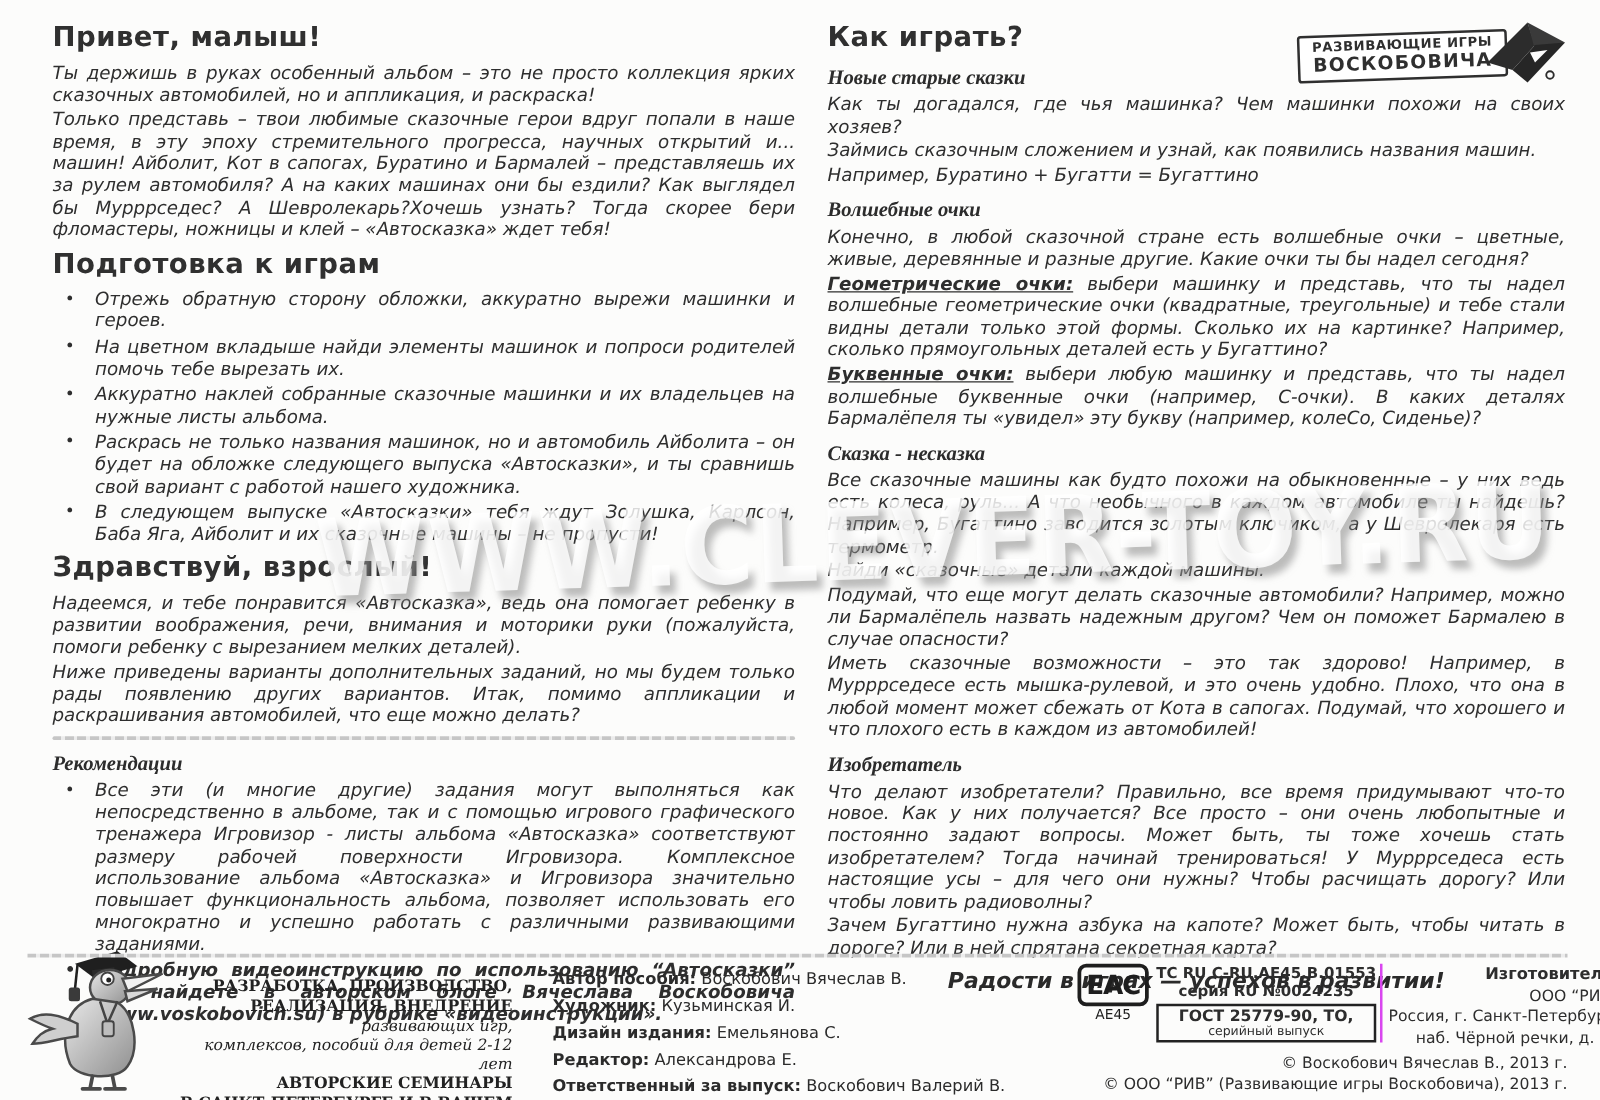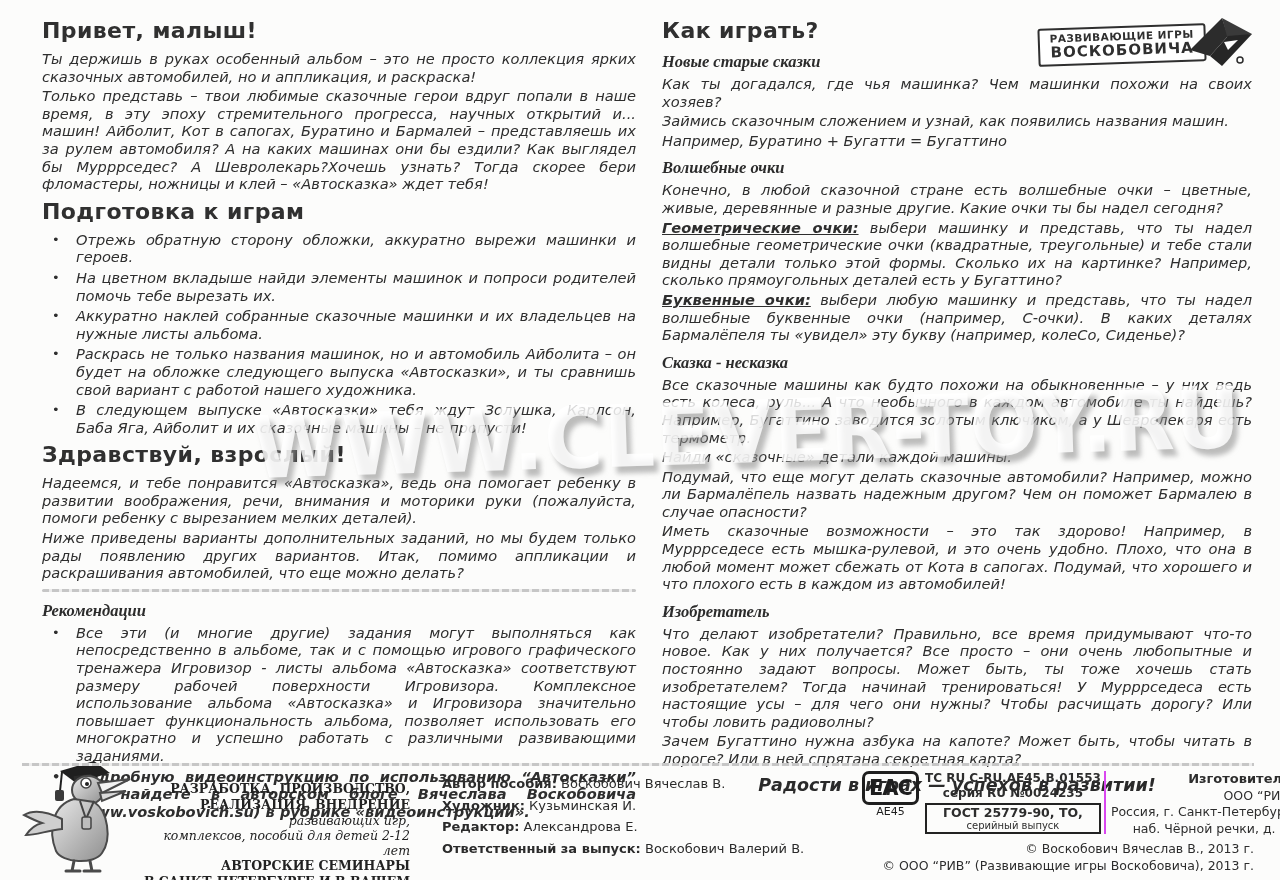--- a/index.html
+++ b/index.html
@@ -226,20 +226,21 @@
         <div class="sem-italic">развивающих игр,</div>
         <div class="sem-italic">комплексов, пособий для детей 2-12 лет</div>
         <div class="sem-caps">АВТОРСКИЕ СЕМИНАРЫ</div>
         <div class="sem-caps">В САНКТ-ПЕТЕРБУРГЕ И В ВАШЕМ РЕГИОНЕ</div>
       </div>
     </div>
 
     <div class="credits">
       <div class="credit"><b>Автор пособия:</b><span> Воскобович Вячеслав В.</span></div>
       <div class="credit"><b>Художник:</b><span> Кузьминская И.</span></div>
+      <div class="credit"><b>Дизайн издания:</b><span> Емельянова С.</span></div>
       <div class="credit"><b>Редактор:</b><span> Александрова Е.</span></div>
       <div class="credit"><b>Ответственный за выпуск:</b><span> Воскобович Валерий В.</span></div>
     </div>
 
     <div class="cert">
       <div class="cert-row">
         <div class="eac-wrap">
           <div class="eac-mark">ЕАС</div>
           <div class="eac-code">АЕ45</div>
         </div>

